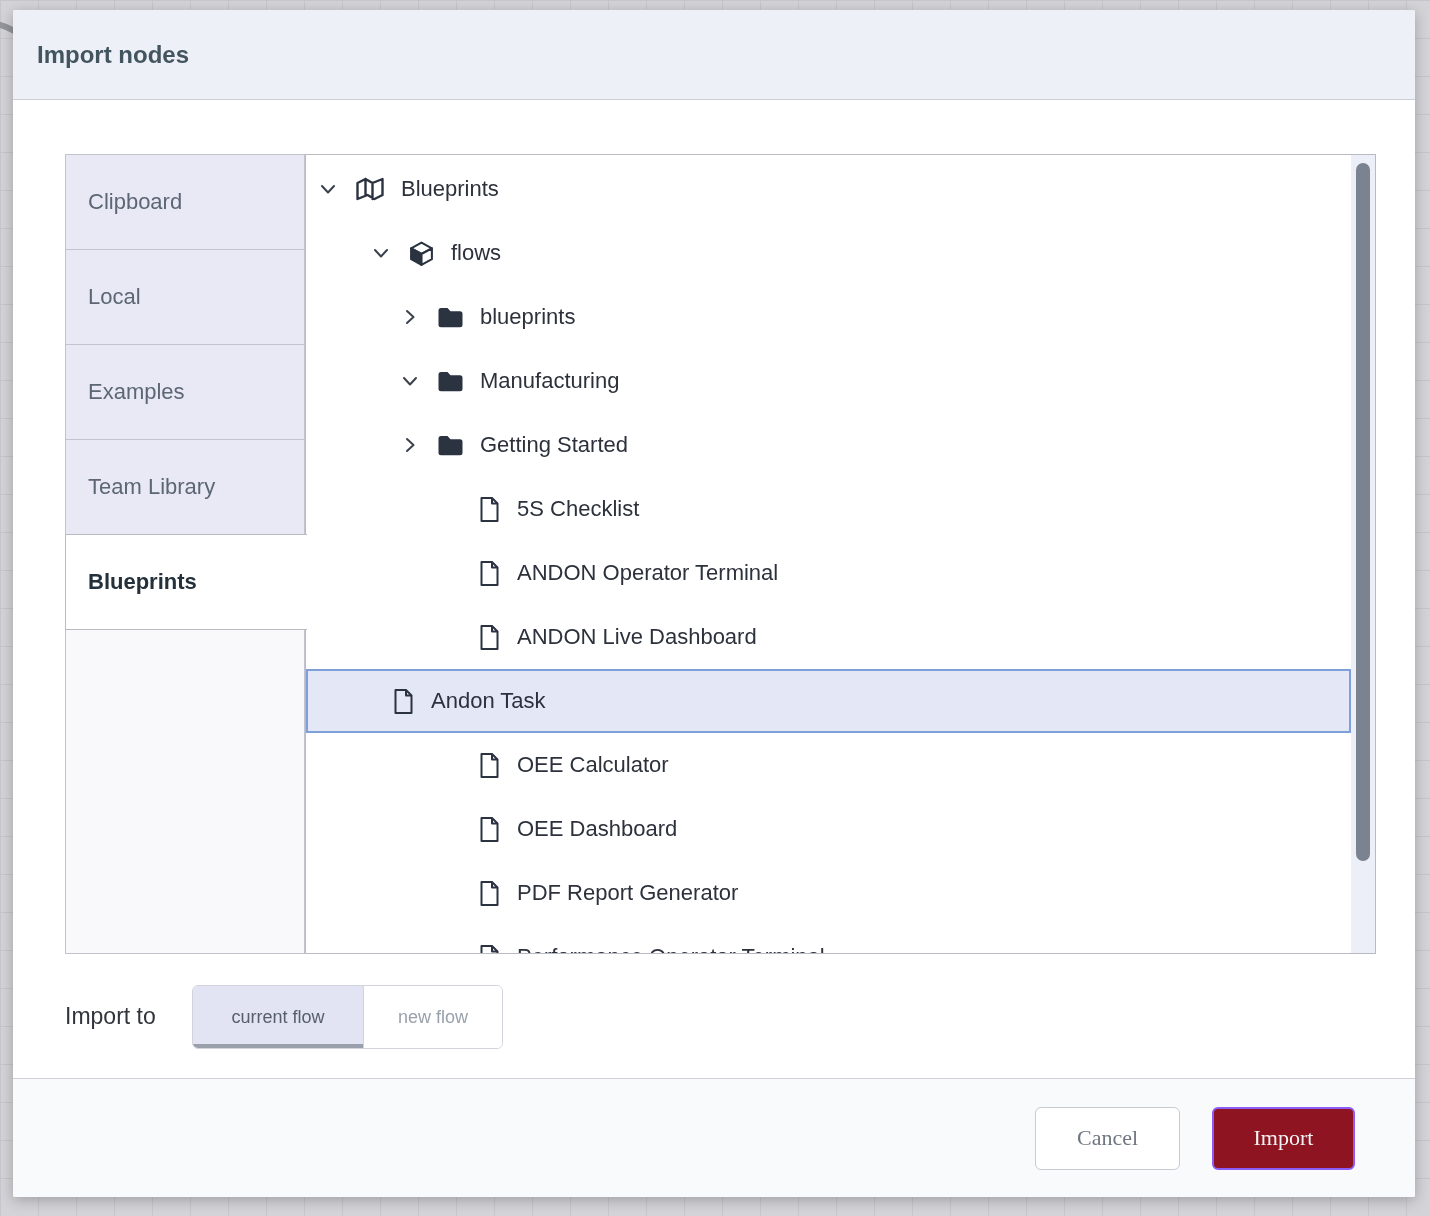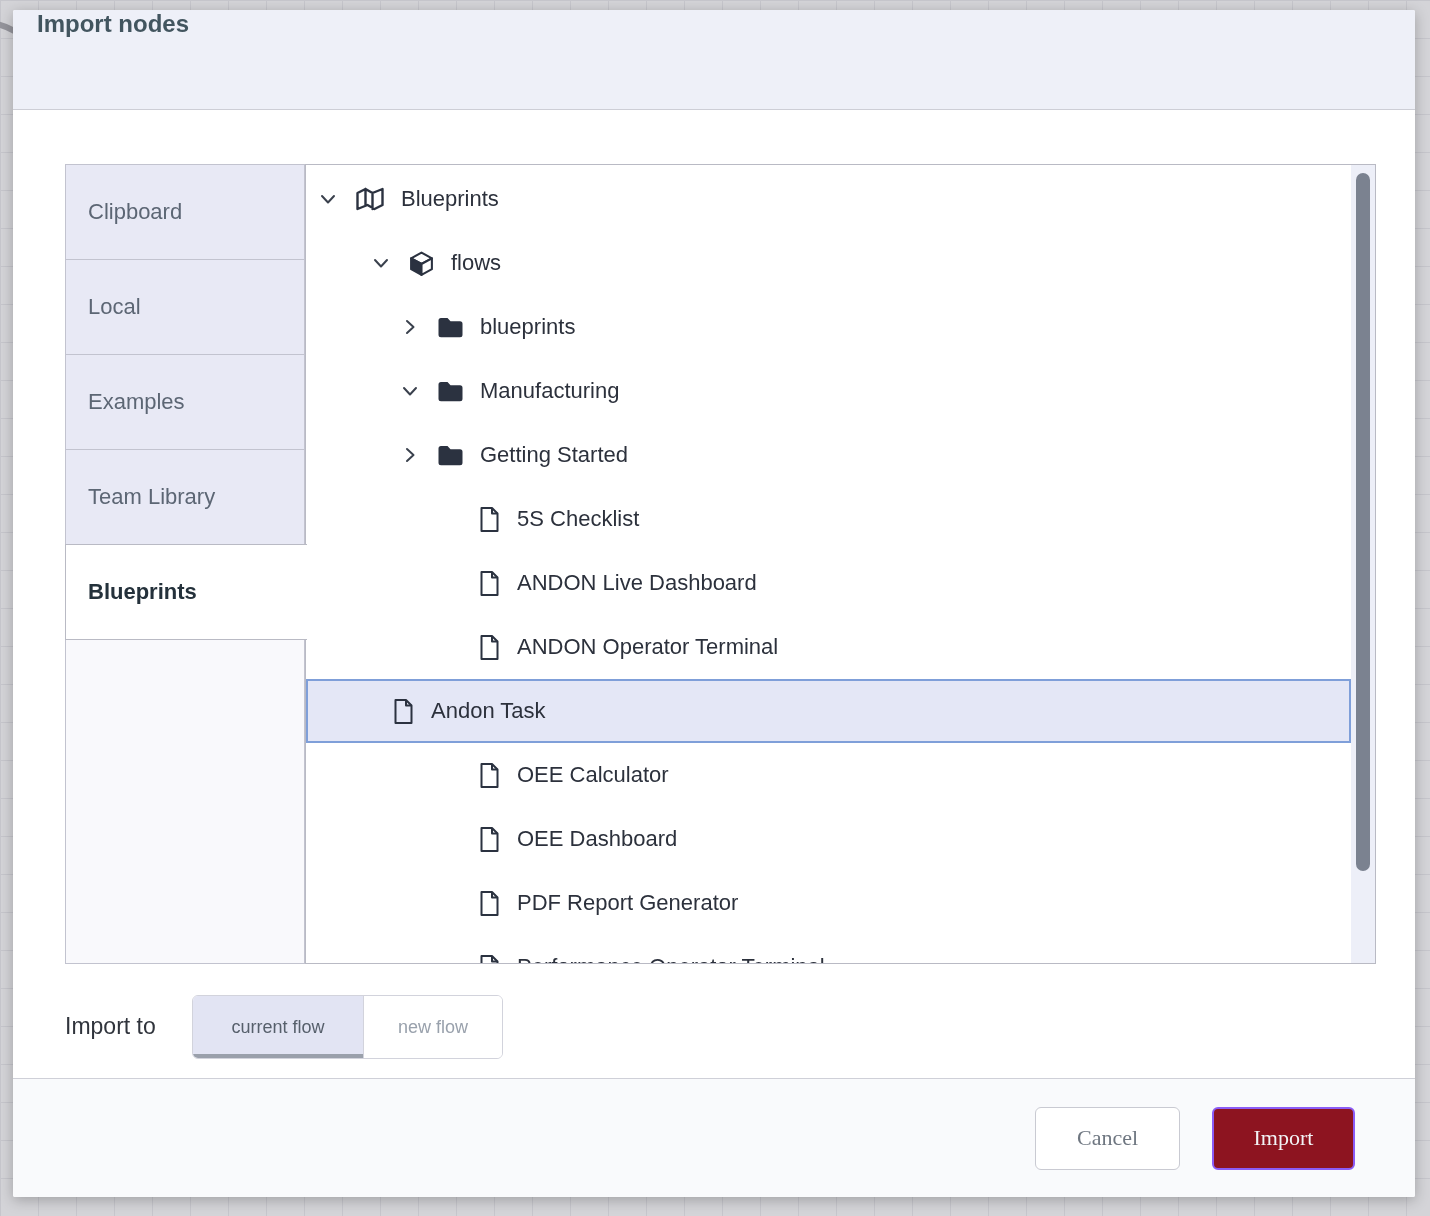--- a/index.html
+++ b/index.html
@@ -18,22 +18,22 @@
   }
   .wire { position:absolute; left:0; top:0; z-index:0; }
 
   .dialog {
     position:absolute; left:13px; top:10px; width:1402px; height:1187px;
     background:#ffffff; z-index:1;
     border-radius:2px;
     box-shadow:0 3px 14px rgba(0,0,0,0.25);
   }
   .dialog-header {
-    height:100px; background:#eef0f8; border-bottom:1px solid #cdced6;
-    display:flex; align-items:flex-start; padding-left:24px;
+    height:90px; background:#eef0f8; border-bottom:1px solid #cdced6;
+    display:flex; align-items:center; padding-left:24px;
     border-radius:2px 2px 0 0;
   }
   .dialog-title { font-size:24px; font-weight:bold; color:#42555f; }
 
   .dialog-body { position:relative; height:988px; background:#fff; }
 
   
   .tabs { position:absolute; left:52px; top:54px; width:240px; z-index:3; }
   .tab {
     width:240px; height:96px; margin-top:-1px;
@@ -228,31 +228,31 @@
               <span>5S Checklist</span>
             </div>
             <div class="tree-row l3">
               <span class="chev leaf-spacer"></span>
               <span class="ticon">
                 <svg width="23" height="27" viewBox="0 0 23 27">
                   <path d="M3.5,2 H14 L19.5,7.5 V25 H3.5 Z" fill="none" stroke="#2b3240" stroke-width="2" stroke-linejoin="round"></path>
                   <path d="M14,2 V7.5 H19.5" fill="none" stroke="#2b3240" stroke-width="2" stroke-linejoin="round"></path>
                 </svg>
               </span>
+              <span>ANDON Operator Terminal</span>
+            </div>
+            <div class="tree-row l3">
+              <span class="chev leaf-spacer"></span>
+              <span class="ticon">
+                <svg width="23" height="27" viewBox="0 0 23 27">
+                  <path d="M3.5,2 H14 L19.5,7.5 V25 H3.5 Z" fill="none" stroke="#2b3240" stroke-width="2" stroke-linejoin="round"></path>
+                  <path d="M14,2 V7.5 H19.5" fill="none" stroke="#2b3240" stroke-width="2" stroke-linejoin="round"></path>
+                </svg>
+              </span>
               <span>ANDON Live Dashboard</span>
-            </div>
-            <div class="tree-row l3">
-              <span class="chev leaf-spacer"></span>
-              <span class="ticon">
-                <svg width="23" height="27" viewBox="0 0 23 27">
-                  <path d="M3.5,2 H14 L19.5,7.5 V25 H3.5 Z" fill="none" stroke="#2b3240" stroke-width="2" stroke-linejoin="round"></path>
-                  <path d="M14,2 V7.5 H19.5" fill="none" stroke="#2b3240" stroke-width="2" stroke-linejoin="round"></path>
-                </svg>
-              </span>
-              <span>ANDON Operator Terminal</span>
             </div>
             <div class="tree-row l3 selected">
               <span class="chev leaf-spacer"></span>
               <span class="ticon">
                 <svg width="23" height="27" viewBox="0 0 23 27">
                   <path d="M3.5,2 H14 L19.5,7.5 V25 H3.5 Z" fill="none" stroke="#2b3240" stroke-width="2" stroke-linejoin="round"></path>
                   <path d="M14,2 V7.5 H19.5" fill="none" stroke="#2b3240" stroke-width="2" stroke-linejoin="round"></path>
                 </svg>
               </span>
               <span>Andon Task</span>

